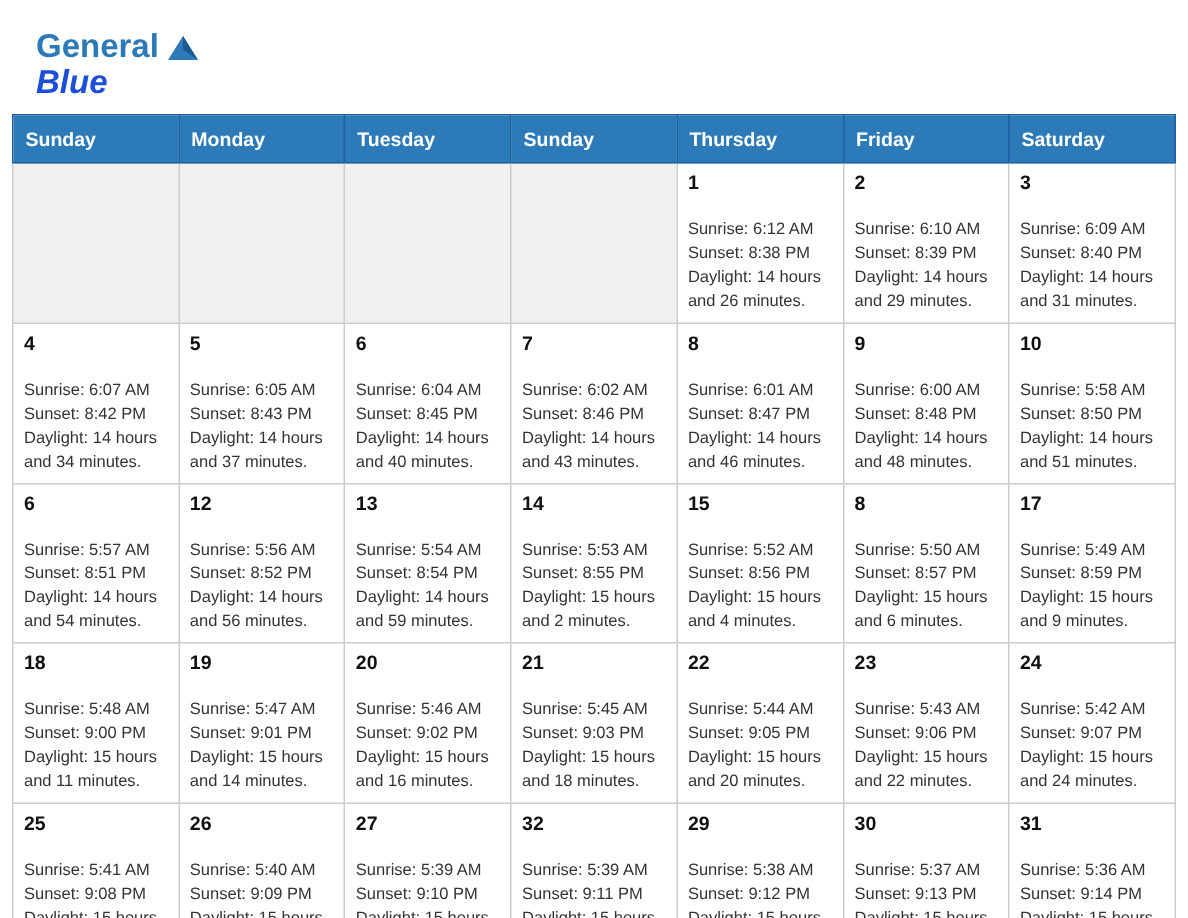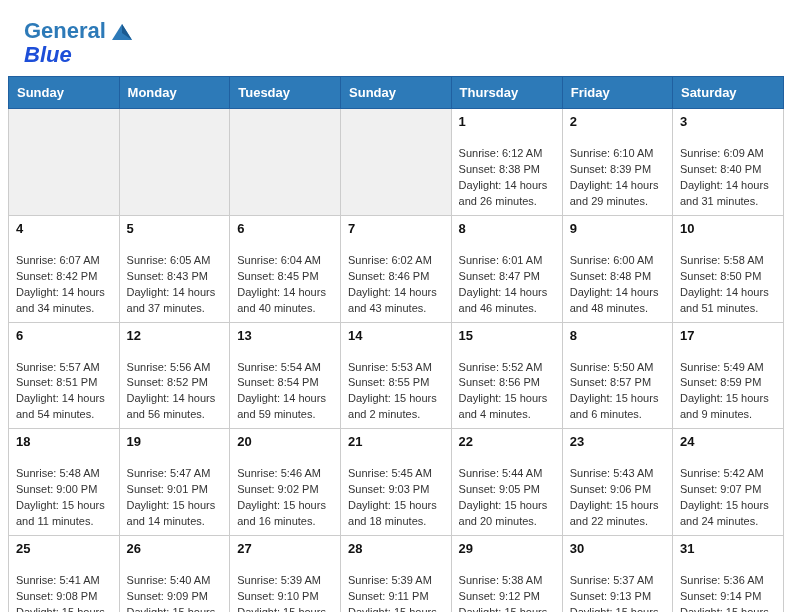--- a/index.html
+++ b/index.html
@@ -248,21 +248,21 @@
           </td>
           <td>
             <div class="day-num">26</div>
             <div class="day-info">Sunrise: 5:40 AM<br>Sunset: 9:09 PM<br>Daylight: 15 hours and 28 minutes.</div>
           </td>
           <td>
             <div class="day-num">27</div>
             <div class="day-info">Sunrise: 5:39 AM<br>Sunset: 9:10 PM<br>Daylight: 15 hours and 30 minutes.</div>
           </td>
           <td>
-            <div class="day-num">28</div>
+            <div class="day-num">32</div>
             <div class="day-info">Sunrise: 5:39 AM<br>Sunset: 9:11 PM<br>Daylight: 15 hours and 32 minutes.</div>
           </td>
           <td>
             <div class="day-num">29</div>
             <div class="day-info">Sunrise: 5:38 AM<br>Sunset: 9:12 PM<br>Daylight: 15 hours and 34 minutes.</div>
           </td>
           <td>
             <div class="day-num">30</div>
             <div class="day-info">Sunrise: 5:37 AM<br>Sunset: 9:13 PM<br>Daylight: 15 hours and 36 minutes.</div>
           </td>

